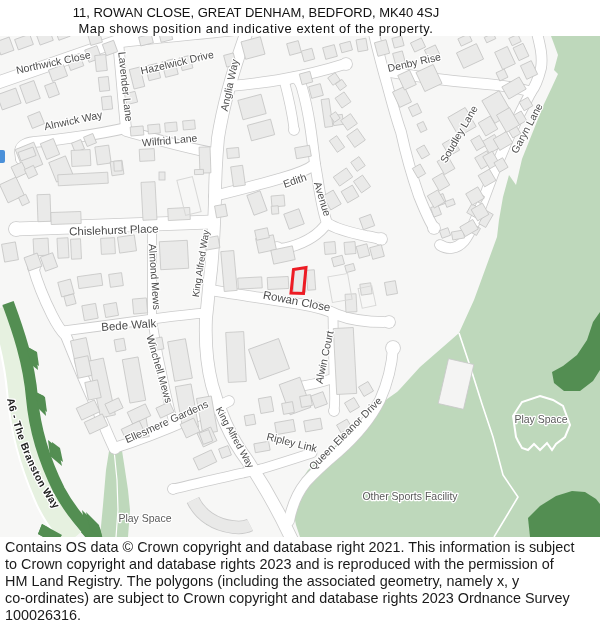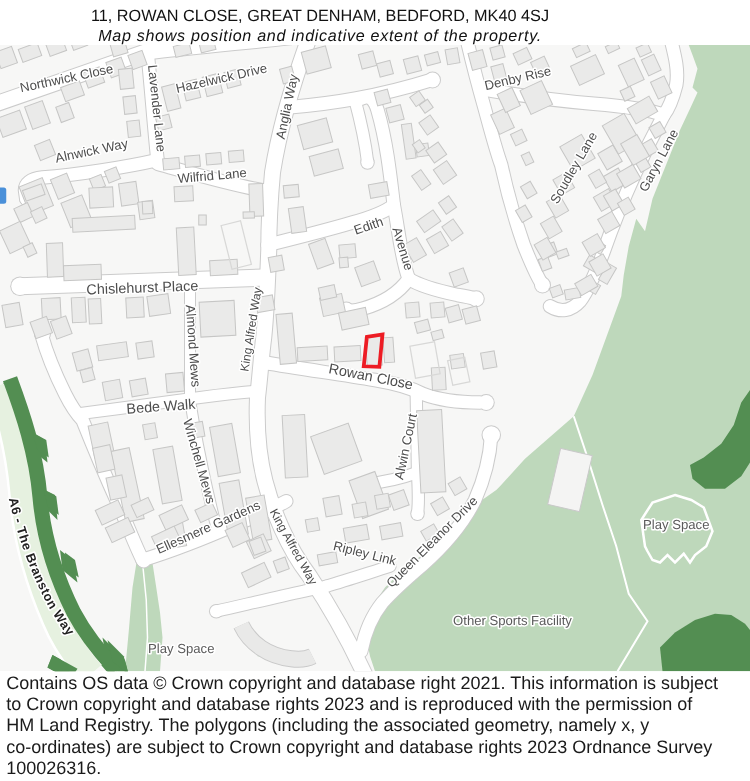--- a/index.html
+++ b/index.html
@@ -1,19 +1,19 @@
 <!DOCTYPE html>
 <html><head>
 <meta charset="utf-8">
 <style>
   html,body{margin:0;padding:0;background:#ffffff;width:600px;height:625px;
     font-family:"Liberation Sans", sans-serif;}
   .hdr{position:absolute;left:0;top:0;width:512px;text-align:center;color:#111;}
   .hdr .l1{font-size:13px;margin-top:5px;}
-  .hdr .l2{font-size:12.9px;margin-top:1px;letter-spacing:0.55px;font-style:italic;}
+  .hdr .l2{font-size:12.9px;margin-top:1px;letter-spacing:0.55px;}
   .ftr{position:absolute;left:5px;top:539px;width:600px;font-size:14.4px;color:#1a1a1a;
     line-height:16.9px;white-space:nowrap;}
   svg{position:absolute;left:0;top:36px;}
   text{font-family:"Liberation Sans", sans-serif;paint-order:stroke;stroke:#ffffff;
     stroke-width:2.5px;stroke-linejoin:round;text-anchor:middle;}
 </style>
 </head>
 <body>
 
 <div class="hdr">

